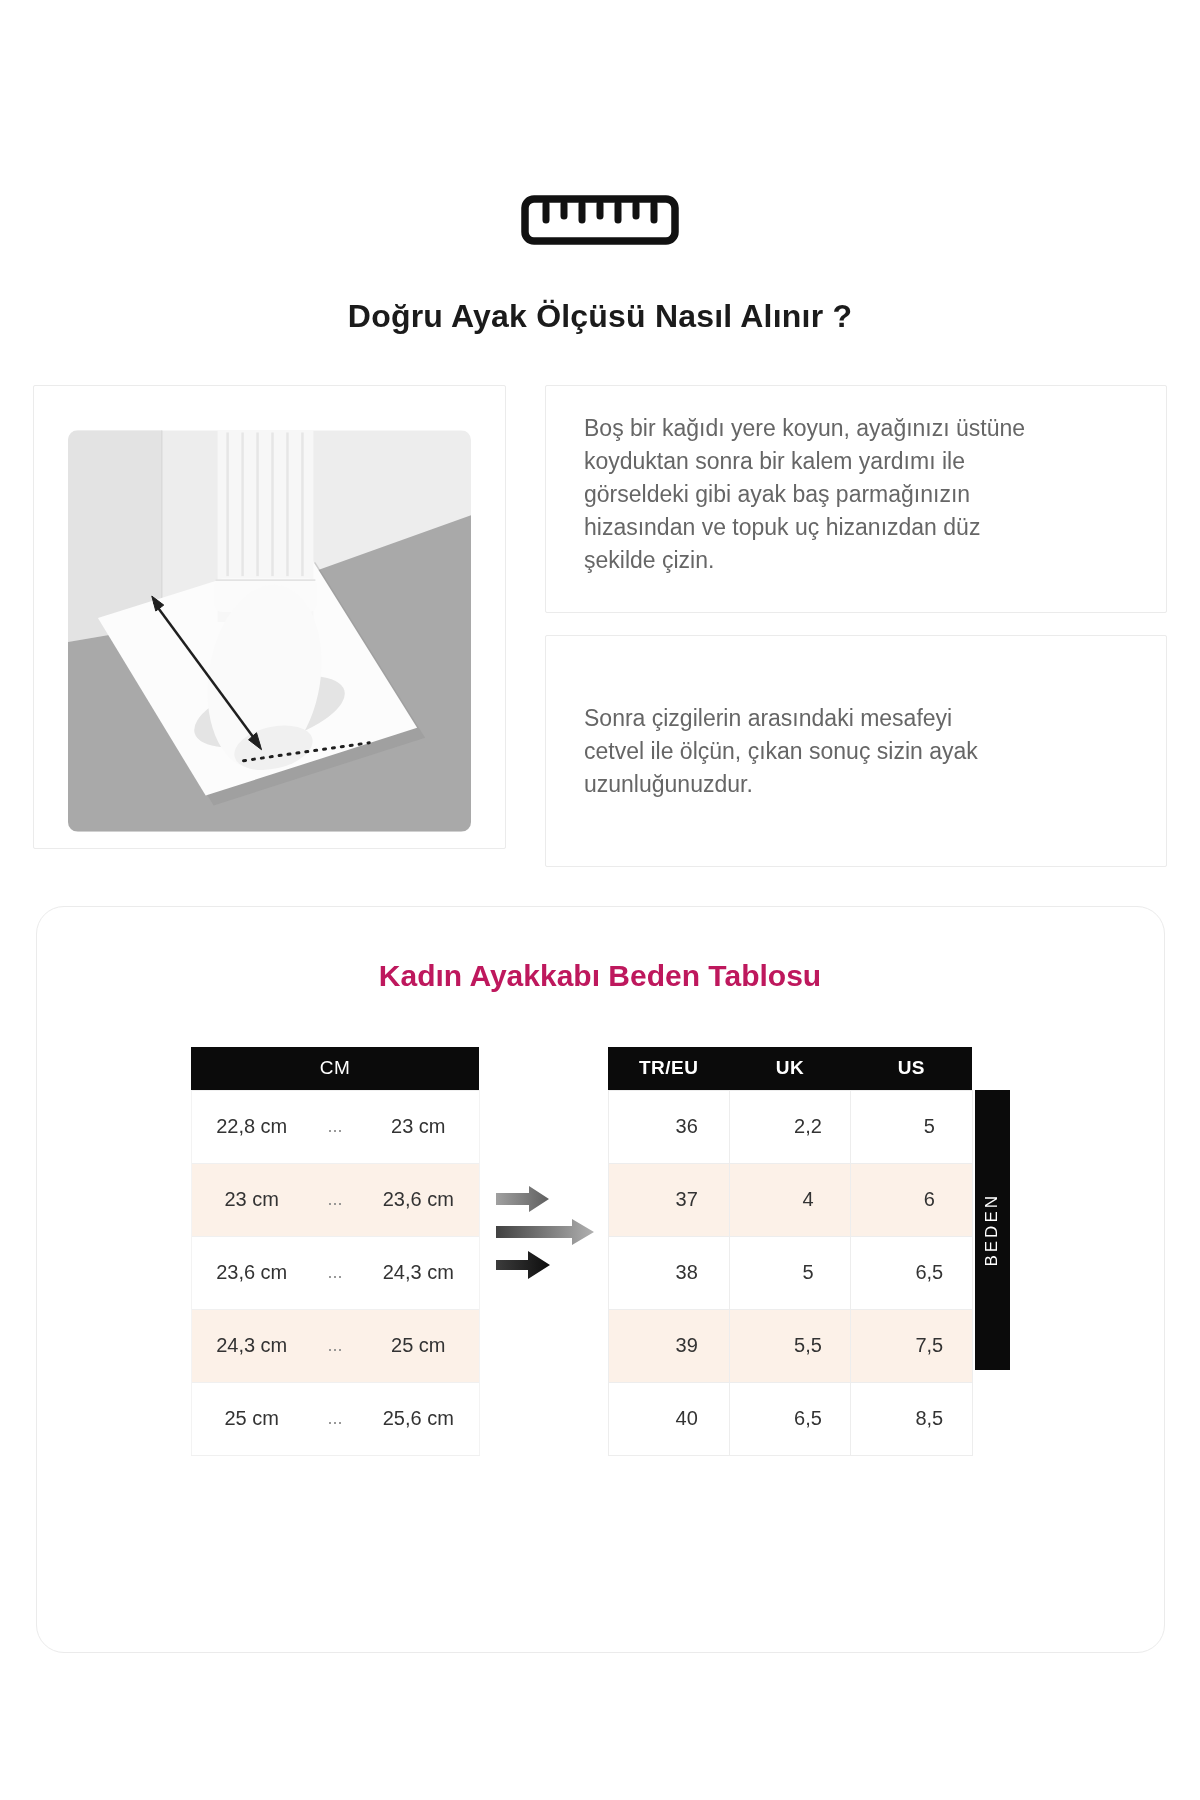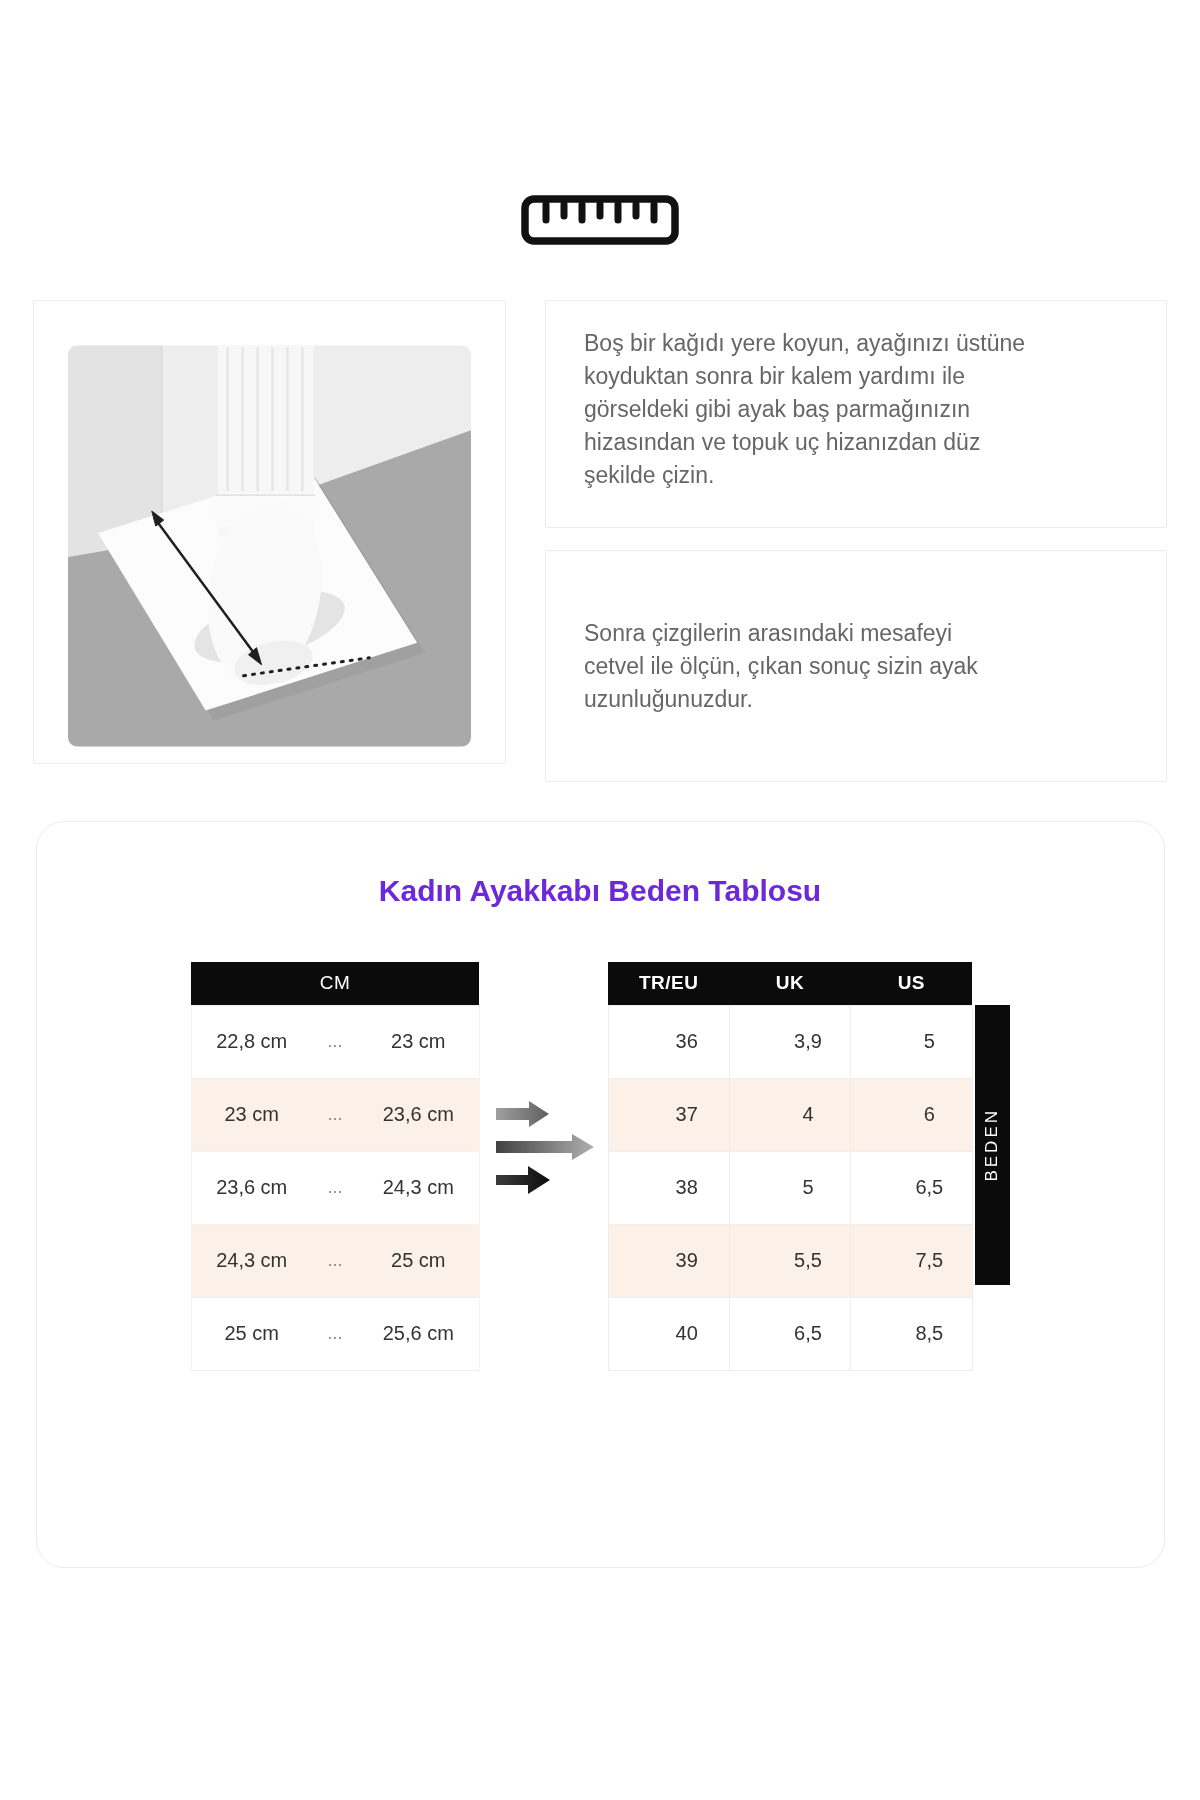--- a/index.html
+++ b/index.html
@@ -18,21 +18,21 @@
   .photo { width: 403px; height: 402px; border-radius: 10px; overflow: hidden; }
   .photo svg { display: block; }
 
   .steps-col { width: 622px; display: flex; flex-direction: column; gap: 22px; }
   .step-card { width: 622px; color: #666666; font-size: 23px; line-height: 33px; white-space: pre-line; }
   .step-card.first { height: 228px; padding: 26px 58px 20px 38px; }
   .step-card.second { height: 232px; padding: 20px 58px 20px 38px; display: flex; align-items: center; }
 
   
   .chart-card { width: 1129px; height: 747px; margin: 39px auto 0 auto; background: #fff; border: 1px solid #ebebeb; border-radius: 28px; }
-  .chart-title { padding-top: 52px; text-align: center; font-size: 30px; font-weight: bold; color: #6d28d9; }
+  .chart-title { padding-top: 52px; text-align: center; font-size: 30px; font-weight: bold; color: #be185d; }
 
   .tables-row { margin-top: 54px; display: flex; justify-content: center; align-items: flex-start; }
 
   table { border-collapse: collapse; }
   th, td { font-size: 20px; color: #333; text-align: center; height: 73px; }
   thead th { height: 43px; background: #0b0b0b; color: #ffffff; font-weight: normal; font-size: 19px; letter-spacing: 0.5px; }
 
   .cm-table { width: 289px; }
   .cm-table td { border-top: 1px solid #f0f0f0; }
   .cm-table tr:last-child td { border-bottom: 1px solid #f0f0f0; }
@@ -66,20 +66,21 @@
           <line x1="62" y1="10" x2="62" y2="26"></line>
           <line x1="80" y1="10" x2="80" y2="22"></line>
           <line x1="98" y1="10" x2="98" y2="26"></line>
           <line x1="116" y1="10" x2="116" y2="22"></line>
           <line x1="134" y1="10" x2="134" y2="26"></line>
         </g>
       </svg>
     </span>
   </div>
 
+  <h1 class="page-title">Doğru Ayak Ölçüsü Nasıl Alınır ?</h1>
 
   <div class="cards-row">
 
     <div class="card photo-card">
       <div class="photo">
         <svg width="403" height="402" viewBox="0 0 404 402">
 
           <rect width="404" height="402" fill="#ededed"></rect>
           <polygon points="0,0 94,0 94,196 0,212" fill="#e3e3e3"></polygon>
           <line x1="94" y1="0" x2="94" y2="196" stroke="#dadada" stroke-width="1.5"></line>
@@ -195,21 +196,21 @@
         <thead>
           <tr>
             <th>TR/EU</th>
             <th>UK</th>
             <th>US</th>
           </tr>
         </thead>
         <tbody>
           <tr>
             <td>36</td>
-            <td>3,9</td>
+            <td>2,2</td>
             <td>5</td>
           </tr>
           <tr class="alt">
             <td>37</td>
             <td>4</td>
             <td>6</td>
           </tr>
           <tr>
             <td>38</td>
             <td>5</td>

